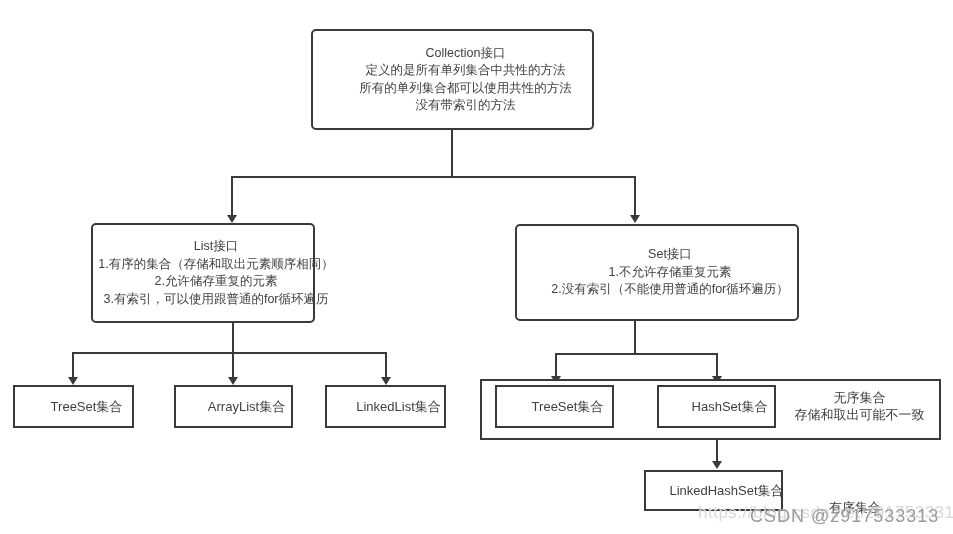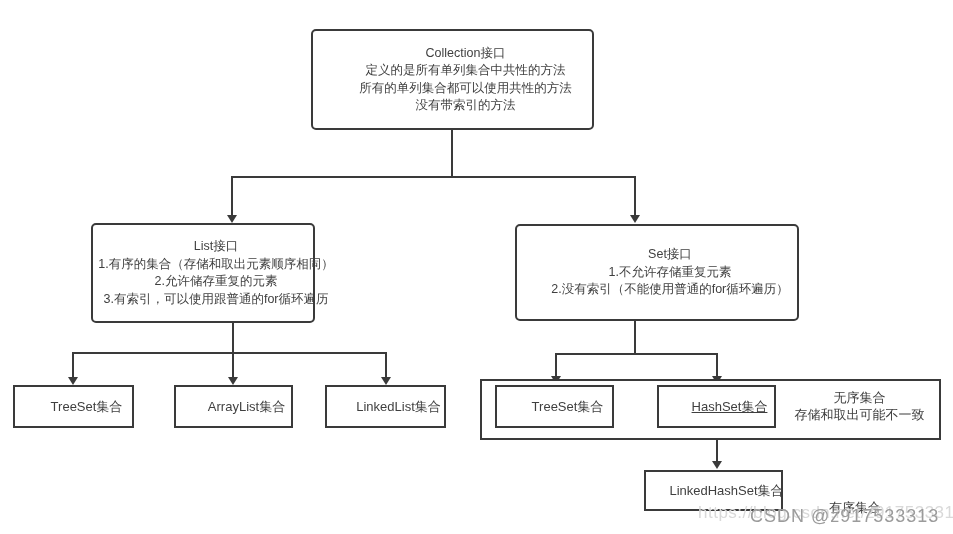--- a/index.html
+++ b/index.html
@@ -142,21 +142,21 @@
   </div>
 
   <div class="node" style="left:325px; top:385px; width:121px; height:43px;">
     <div class="leaf-label">LinkedList集合</div>
   </div>
 
   <div class="node" style="left:495px; top:385px; width:119px; height:43px;">
     <div class="leaf-label">TreeSet集合</div>
   </div>
 
-  <div class="node" style="left:657px; top:385px; width:119px; height:43px;text-decoration:underline;">
+  <div class="node" style="left:657px; top:385px; width:119px; height:43px;">
     <div class="leaf-label">HashSet集合</div>
   </div>
 
   <div class="node" style="left:644px; top:470px; width:139px; height:41px;">
     <div class="leaf-label">LinkedHashSet集合</div>
   </div>
 
   <div class="annotation" style="left:782px; top:389px; width:155px;">
     <div>无序集合</div>
     <div>存储和取出可能不一致</div>

